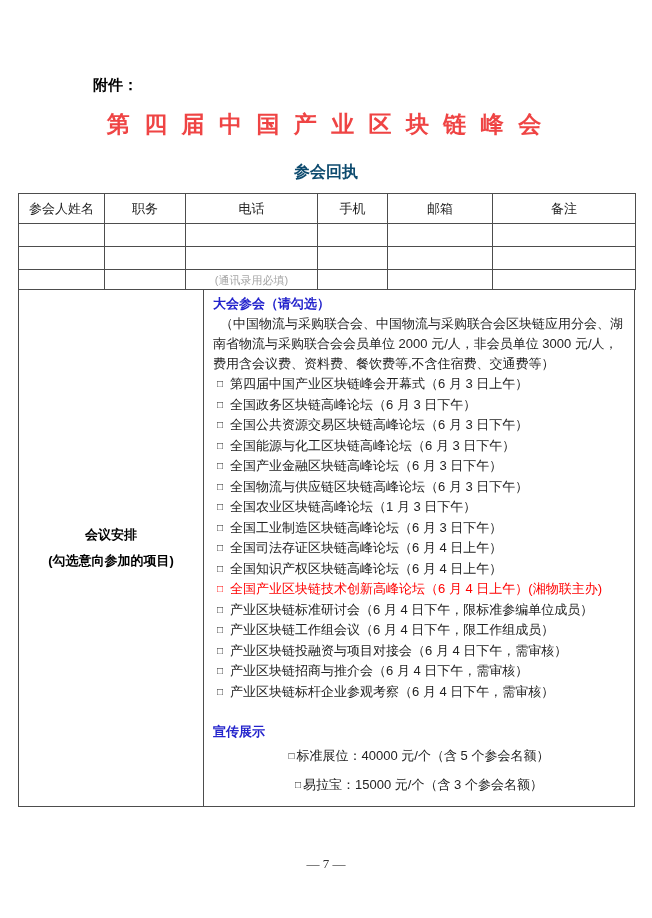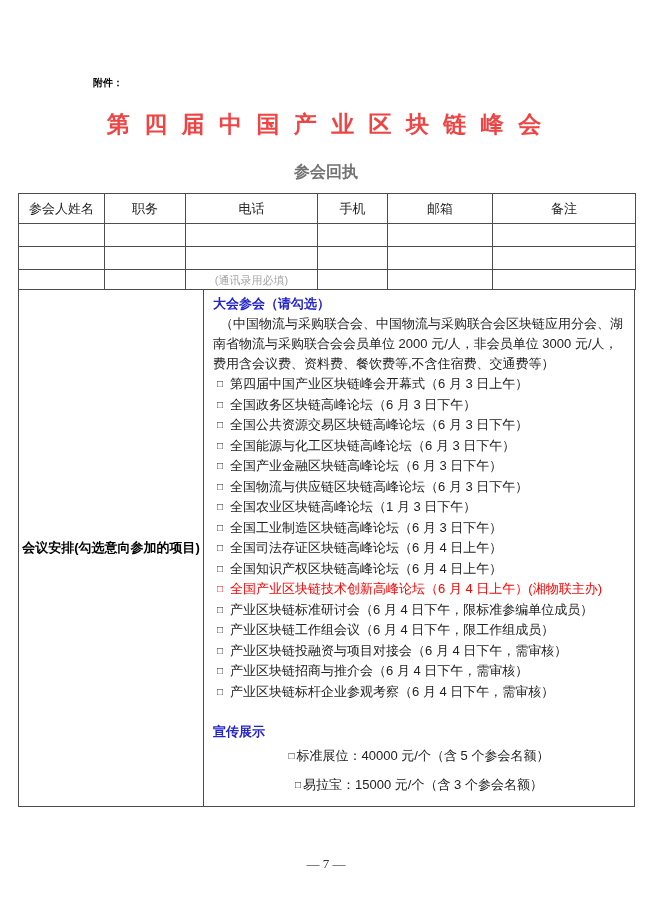--- a/index.html
+++ b/index.html
@@ -6,32 +6,32 @@
   html, body { background: #ffffff; }
   body {
     width: 652px; height: 918px;
     position: relative;
     font-family: "Liberation Sans", "DejaVu Sans", sans-serif;
     color: #111;
     overflow: hidden;
   }
   .attachment {
     position: absolute; left: 93px; top: 76px;
-    font-size: 10px; font-weight: bold; color: #000;
+    font-size: 15px; font-weight: bold; color: #000;
   }
   .title {
     position: absolute; left: 0; right: 0; top: 109px;
     text-align: center;
     font-size: 23px; font-weight: bold; color: #ef4444;
     letter-spacing: 4px; white-space: nowrap;
   }
   .subtitle {
     position: absolute; left: 0; right: 0; top: 162px;
     text-align: center;
-    font-size: 16px; font-weight: bold; color: #737373;
+    font-size: 16px; font-weight: bold; color: #0c4a6e;
   }
   .table-wrap {
     position: absolute; left: 18px; top: 193px; width: 617px;
   }
   table.form-table {
     border-collapse: collapse; width: 617px; table-layout: fixed;
   }
   table.form-table td {
     border: 1px solid #4d4d4d;
     font-size: 13px; color: #222;
@@ -43,21 +43,21 @@
   tr.r3, tr.r4 { height: 23px; }
   tr.r5 { height: 20px; }
   .note { color: var(--gray, #a6a6a6); font-size: 11px; }
   .big-row {
     display: flex; width: 617px; min-height: 502px;
     border: 1px solid #4d4d4d; border-top: none;
   }
   .left-cell {
     width: 185px; flex: 0 0 185px;
     border-right: 1px solid #4d4d4d;
-    display: flex; flex-direction: row;
+    display: flex; flex-direction: column;
     align-items: center; justify-content: center;
     font-size: 13px; font-weight: bold; color: #000;
     line-height: 26px; text-align: center;
   }
   .right-cell {
     flex: 1 1 auto; padding: 4px 9px 6px 9px;
     font-size: 13px; color: #222;
   }
   .sec-title {
     color: var(--blue, #2323cc); font-weight: bold;

